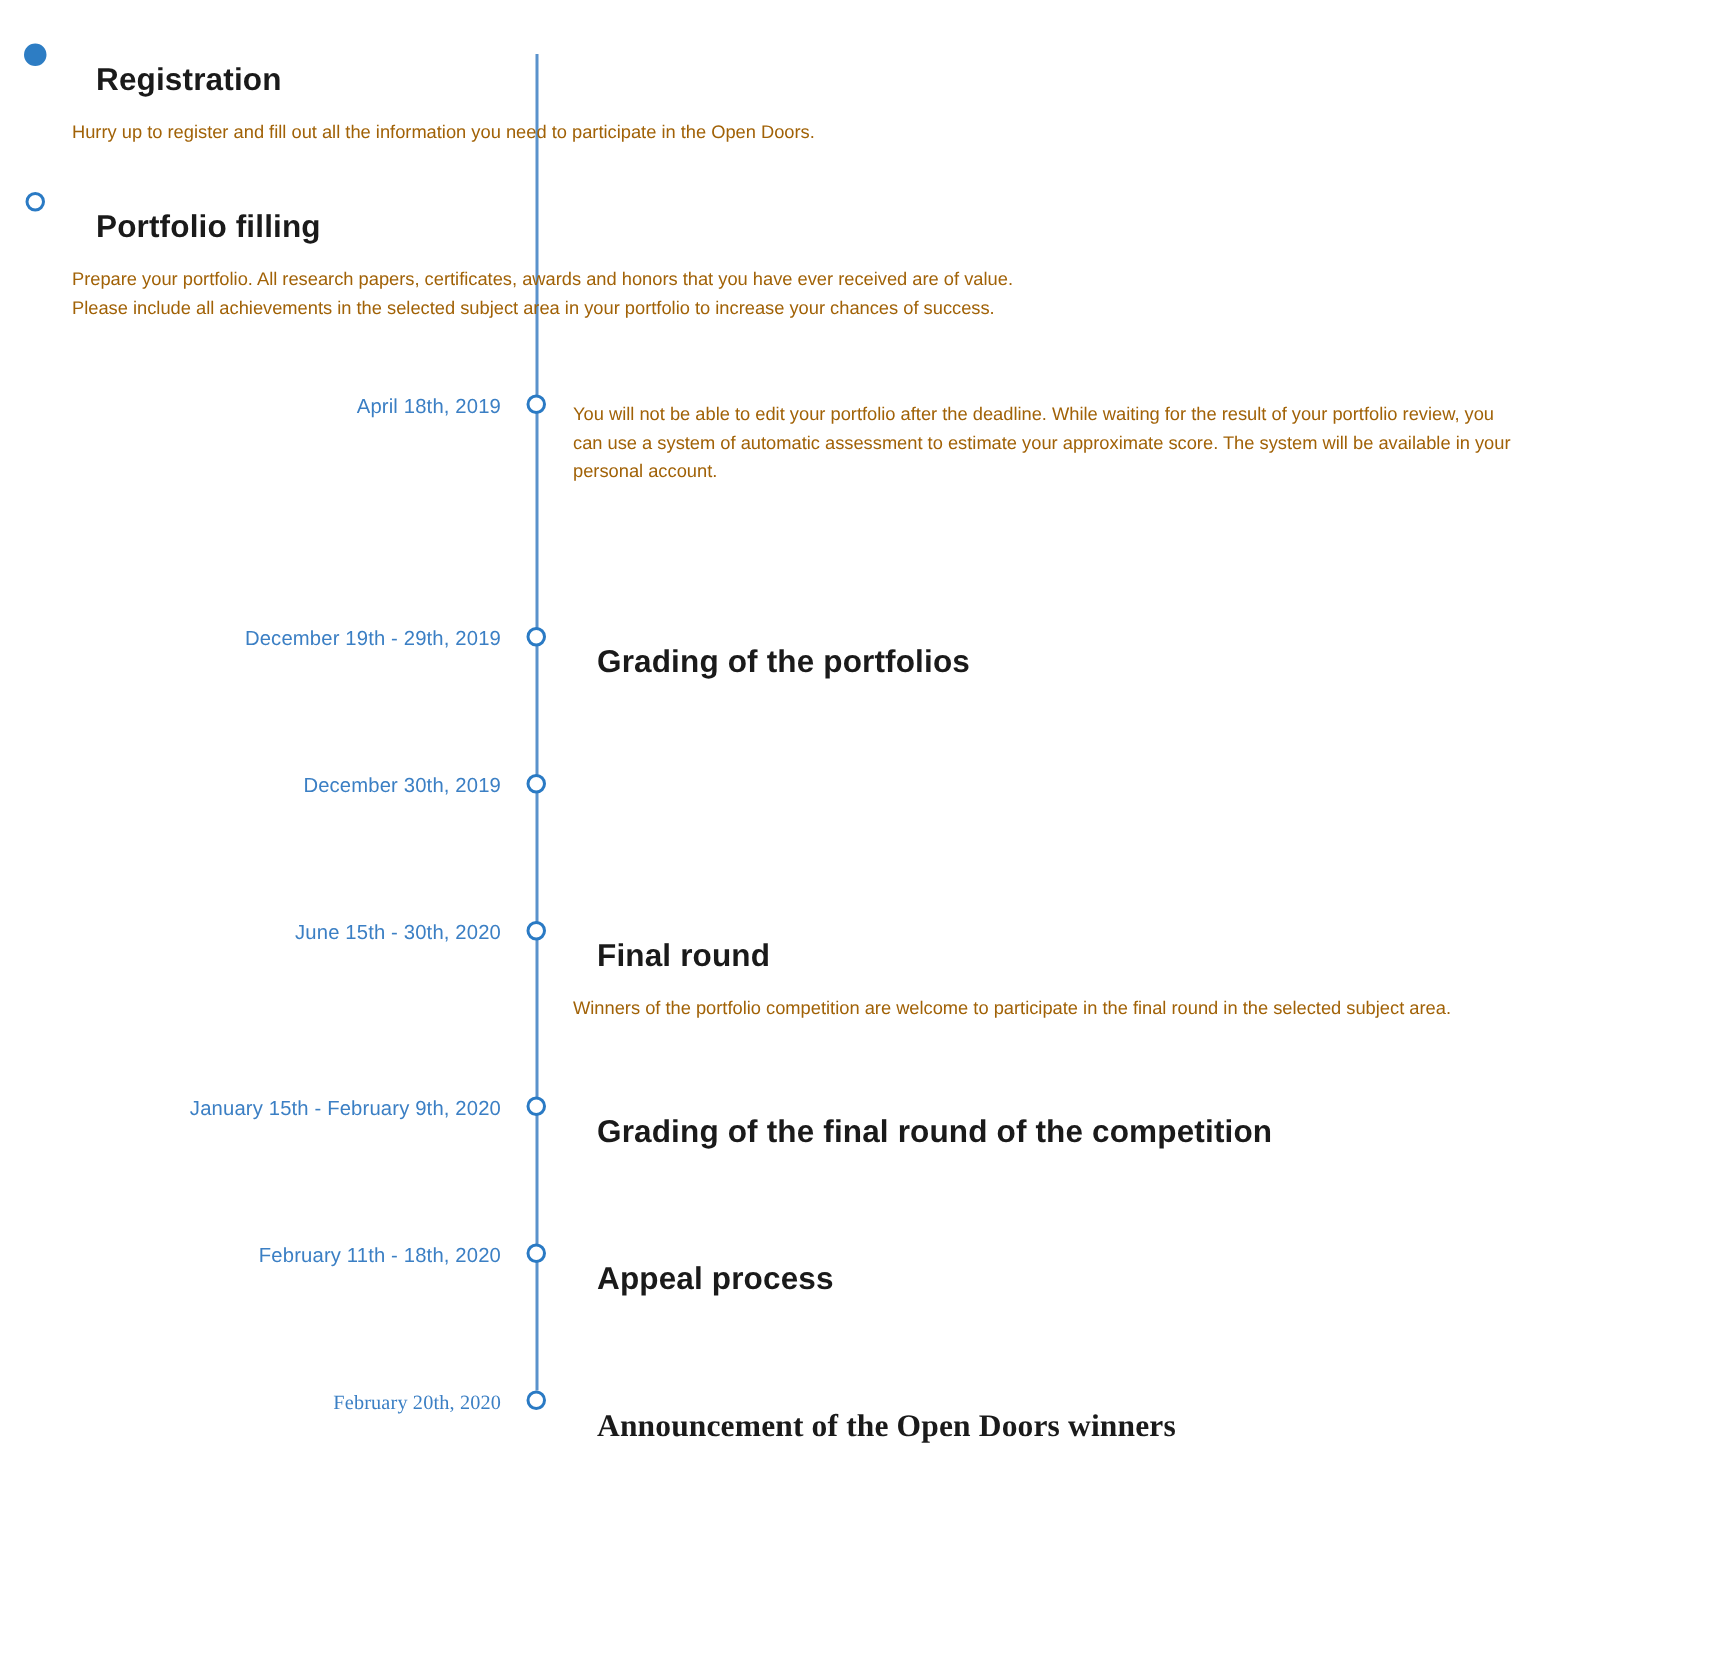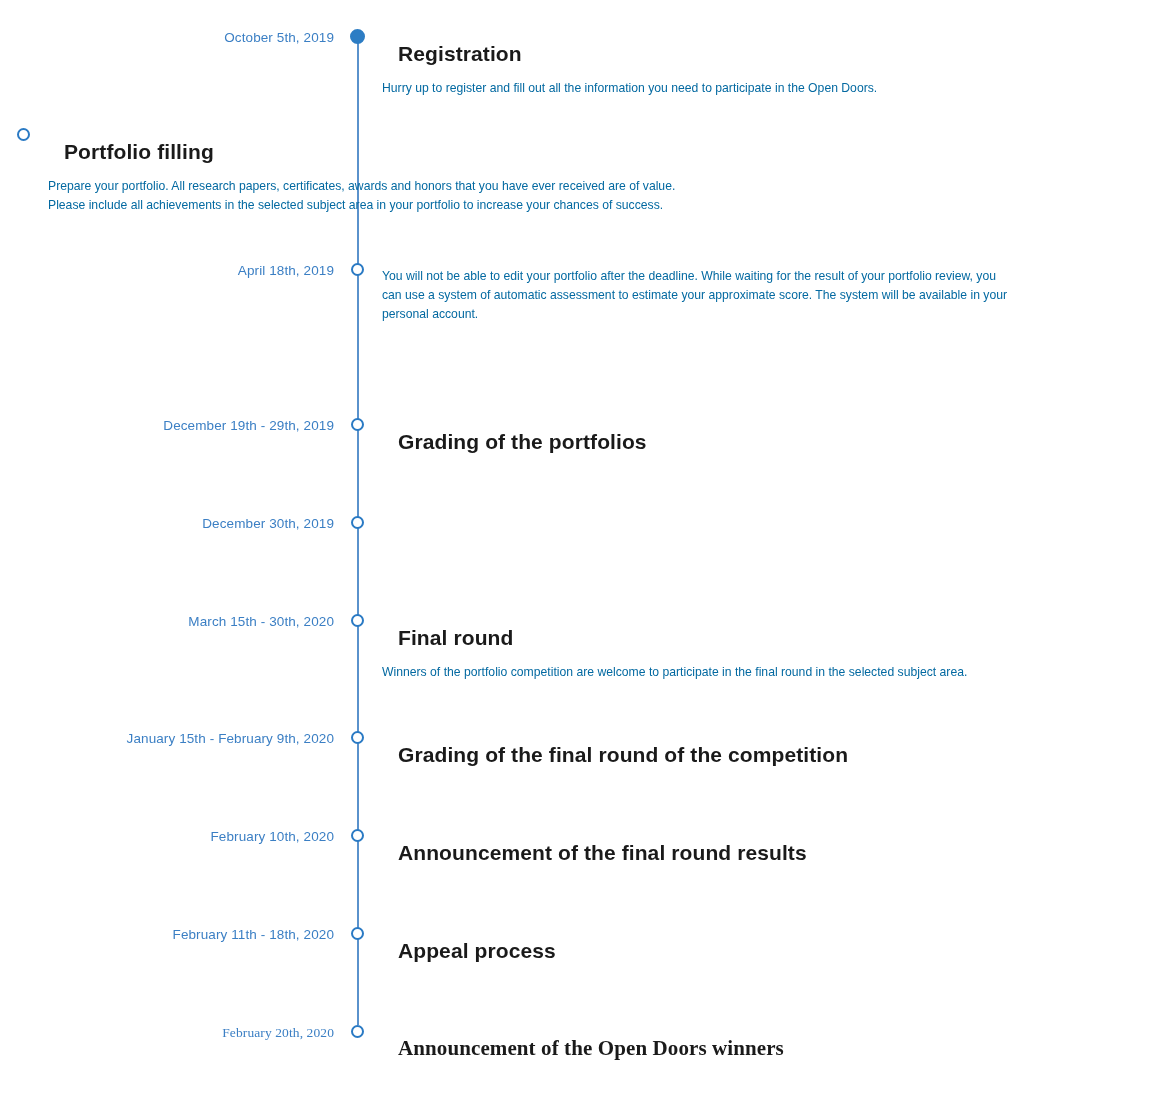--- a/index.html
+++ b/index.html
@@ -94,37 +94,36 @@
     font-size: 21px;
     font-weight: bold;
     color: #1a1a1a;
     line-height: 19px;
     letter-spacing: 0.1px;
     margin: 16px;
   }
   .item-desc {
     font-size: 12.2px;
     line-height: 19px;
-    color: #0369a1;
+    color: #a16207;
     margin: 6px 0 0 0;
     max-width: 632px;
   }
   .item-desc:empty {
     display: none;
     margin: 0;
   }
 </style>
 </head>
 <body>
 
 <div class="timeline">
   <div class="timeline-rail"></div>
 
   <div class="timeline-item">
-    <div class="item-date">October 5th, 2019</div>
     <div class="item-marker">
       <span class="dot filled"></span>
     </div>
     <div class="item-body">
       <div class="item-title">Registration</div>
       <div class="item-desc">Hurry up to register and fill out all the information you need to participate in the Open Doors.</div>
     </div>
   </div>
 
   <div class="timeline-item" style="min-height:135px">
@@ -159,51 +158,41 @@
   </div>
 
   <div class="timeline-item">
     <div class="item-date">December 30th, 2019</div>
     <div class="item-marker">
       <span class="dot"></span>
     </div>
   </div>
 
   <div class="timeline-item" style="min-height:117px">
-    <div class="item-date">March 15th - 30th, 2020</div>
+    <div class="item-date">June 15th - 30th, 2020</div>
     <div class="item-marker">
       <span class="dot"></span>
     </div>
     <div class="item-body">
       <div class="item-title">Final round</div>
       <div class="item-desc">Winners of the portfolio competition are welcome to participate in the final round in the selected subject area.</div>
     </div>
   </div>
 
   <div class="timeline-item">
     <div class="item-date">January 15th - February 9th, 2020</div>
     <div class="item-marker">
       <span class="dot"></span>
     </div>
     <div class="item-body">
       <div class="item-title">Grading of the final round of the competition</div>
 
     </div>
   </div>
 
-  <div class="timeline-item">
-    <div class="item-date">February 10th, 2020</div>
-    <div class="item-marker">
-      <span class="dot"></span>
-    </div>
-    <div class="item-body">
-      <div class="item-title">Announcement of the final round results</div>
-
-    </div>
-  </div>
 
   <div class="timeline-item">
     <div class="item-date">February 11th - 18th, 2020</div>
     <div class="item-marker">
       <span class="dot"></span>
     </div>
     <div class="item-body">
       <div class="item-title">Appeal process</div>
 
     </div>

